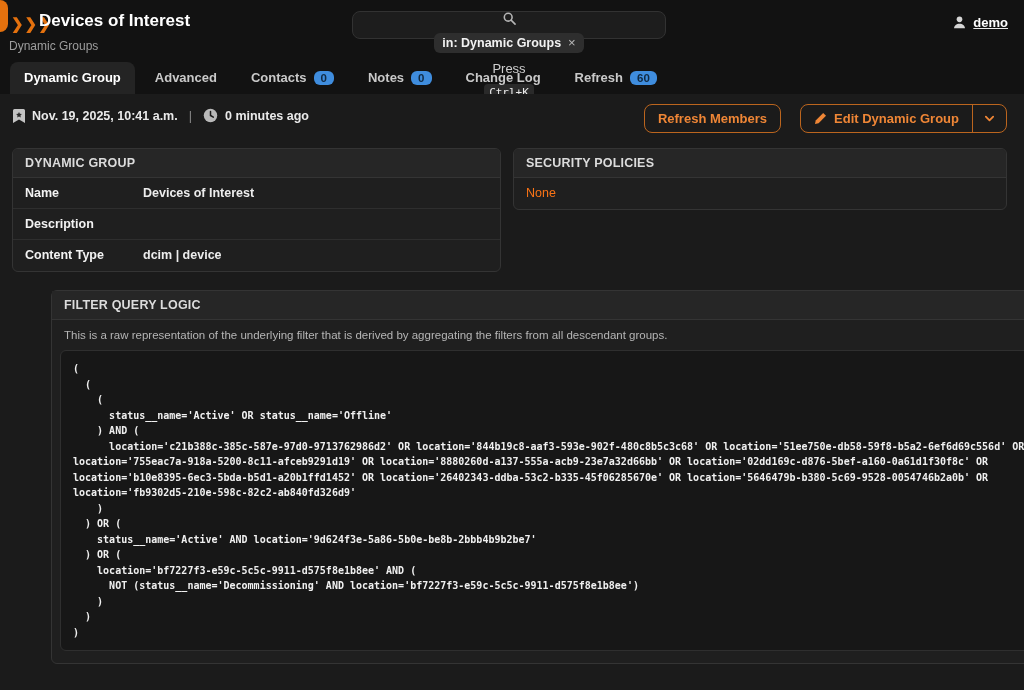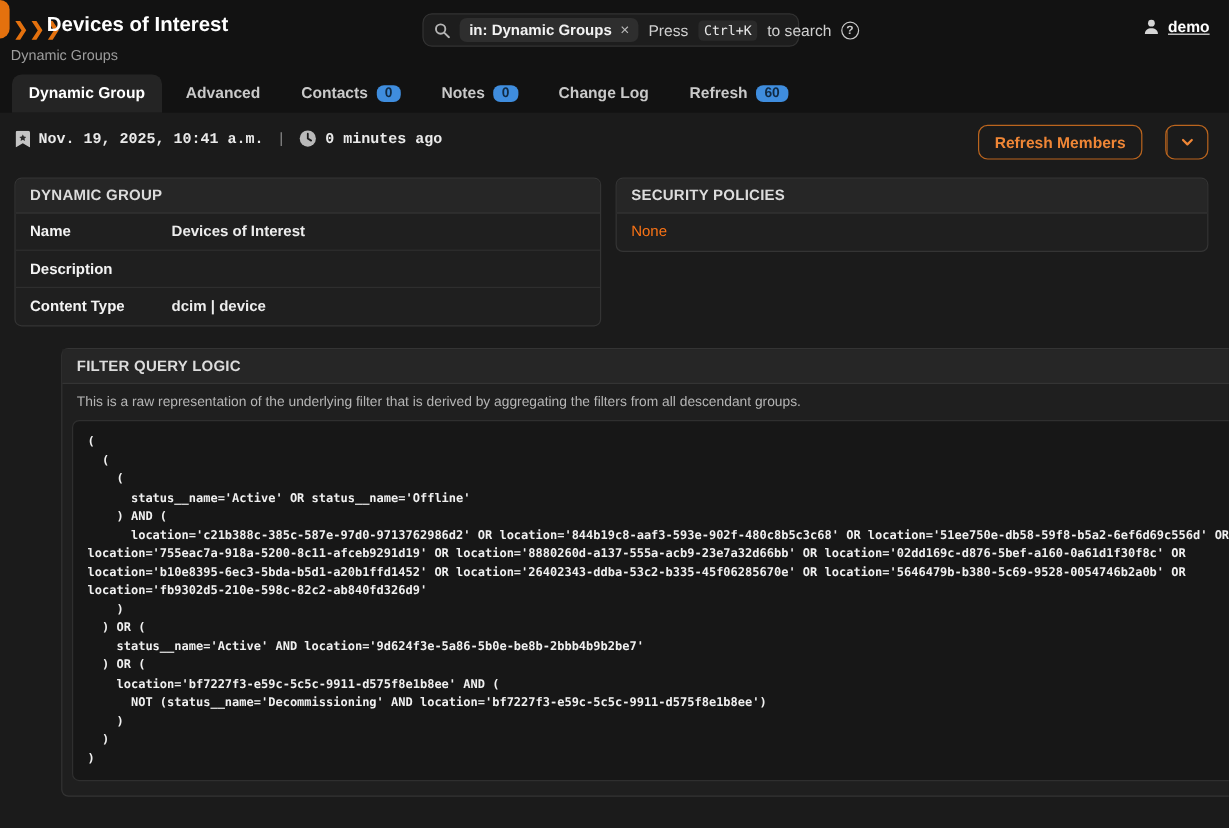--- a/index.html
+++ b/index.html
@@ -11,39 +11,39 @@
     overflow:hidden;
     color:#e8e8e8;
   }
   
   .topbar { position:absolute; top:0; left:0; width:1024px; height:94px; background:#121212; }
   .logo-tab { position:absolute; left:0; top:10; width:8px; height:32px; background:#e4710e; border-radius:0 9px 9px 0; }
   .logo-chevrons { position:absolute; left:11px; top:15px; color:#e4710e; font-size:15px; font-weight:bold; letter-spacing:1px; }
   .page-title { position:absolute; left:39px; top:11px; font-size:17px; font-weight:bold; color:#ffffff; }
   .breadcrumb { position:absolute; left:9px; top:39px; font-size:12px; color:#9d9d9d; }
   
-  .searchbar { position:absolute; left:352px; top:11px; width:314px; height:28px; background:#1d1d1d; border:1px solid #323232; border-radius:8px; display:flex; align-items:center; padding:0 9px; gap:8px; }
+  .searchbar { position:absolute; left:352px; top:11px; width:314px; height:28px; background:#1d1d1d; border:1px solid #323232; border-radius:8px; display:flex; align-items:center; padding:0 9px; gap:8px;flex-direction:column; }
   .search-icon { width:13px; height:13px; flex:0 0 auto; }
   .search-chip { background:#2e2e2e; border-radius:6px; padding:3px 8px; font-size:12.5px; font-weight:bold; color:#f2f2f2; display:flex; align-items:center; gap:7px; white-space:nowrap; }
   .chip-close { color:#b9b9b9; font-weight:normal; font-size:13px; line-height:10px; cursor:pointer; }
   .search-hint { font-size:13px; color:#cfcfcf; white-space:nowrap; }
   .kbd { font-family:"DejaVu Sans Mono", monospace; font-size:11px; background:#2a2a2a; color:#eaeaea; border-radius:4px; padding:2px 5px; }
   .help-circle { width:15px; height:15px; border:1.4px solid #c9c9c9; border-radius:50%; color:#c9c9c9; font-size:10px; font-weight:bold; display:flex; align-items:center; justify-content:center; flex:0 0 auto; }
   
   .user-block { position:absolute; right:16px; top:15px; display:flex; align-items:center; gap:6px;text-decoration:underline; }
   .user-name { font-size:13px; font-weight:bold; color:#ffffff; }
   
   .tabbar { position:absolute; left:10px; bottom:0; display:flex; align-items:flex-end; }
   .tab { display:flex; align-items:center; gap:7px; padding:8px 14px 9px; font-size:13px; font-weight:bold; color:#c9c9c9; border-radius:8px 8px 0 0; cursor:pointer; white-space:nowrap; margin-right:6px; }
   .tab.active { background:#242424; color:#ffffff; }
   .badge { background:#3f8dde; color:#102a43; font-size:11.5px; font-weight:bold; border-radius:6px; padding:1px 7px; }
   
   .content { position:absolute; top:94px; left:0; width:1024px; height:596px; background:#1b1b1b; }
   
-  .meta-row { position:absolute; left:13px; top:14px; display:flex; align-items:center; gap:7px; font-size:12.5px; font-weight:bold; color:#eaeaea;font-family:Liberation Mono, monospace; }
+  .meta-row { position:absolute; left:13px; top:14px; display:flex; align-items:center; gap:7px; font-size:12.5px; font-weight:bold; color:#eaeaea; }
   .meta-sep { color:#8a8a8a; font-weight:normal; padding:0 4px; }
   
   .actions { position:absolute; right:17px; top:10px; display:flex; gap:19px; }
   .btn { border:1px solid #bb651e; color:#ef8636; background:transparent; border-radius:8px; font-size:13px; font-weight:bold; padding:6px 13px; display:flex; align-items:center; gap:7px; cursor:pointer; font-family:inherit; white-space:nowrap; }
   .split { display:flex; border:1px solid #bb651e; border-radius:8px; overflow:hidden; }
   .split .btn { border:none; border-radius:0; }
   .split .caret-btn { border-left:1px solid #bb651e; padding:6px 11px; }
   
   .panels { position:absolute; left:12px; top:54px; width:995px; display:grid; grid-template-columns:489px 1fr; gap:12px; align-items:start; }
   .panel { background:#1f1f1f; border:1px solid #343434; border-radius:6px; overflow:hidden; }
@@ -130,20 +130,26 @@
       <path d="M8 3.6V8l3 1.8" fill="none" stroke="#1b1b1b" stroke-width="1.6" stroke-linecap="round"></path>
     </svg>
     <span>0 minutes ago</span>
   </div>
 
   <div class="actions">
     <button class="btn">
       <span>Refresh Members</span>
     </button>
     <div class="split">
+      <button class="btn">
+        <svg width="13" height="13" viewBox="0 0 16 16">
+          <path d="M11.3 1.2l3.5 3.5L5.6 13.9 1.2 14.8l.9-4.4z" fill="#ef8636"></path>
+        </svg>
+        <span>Edit Dynamic Group</span>
+      </button>
       <button class="btn caret-btn">
         <svg width="11" height="11" viewBox="0 0 12 12">
           <path d="M2 4l4 4 4-4" fill="none" stroke="#ef8636" stroke-width="2" stroke-linecap="round" stroke-linejoin="round"></path>
         </svg>
       </button>
     </div>
   </div>
 
   <div class="panels">
     <div class="panel">

